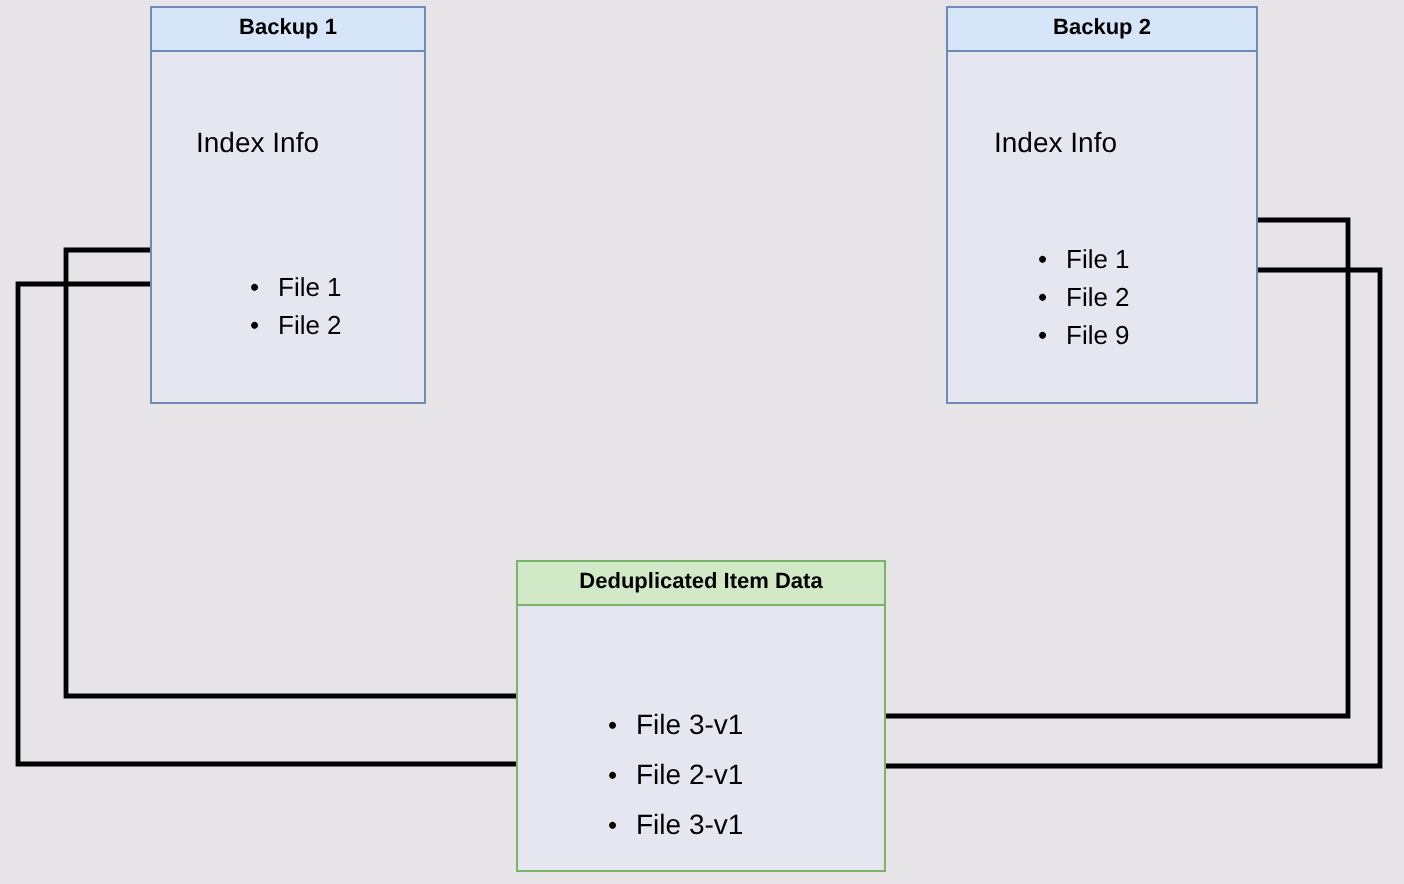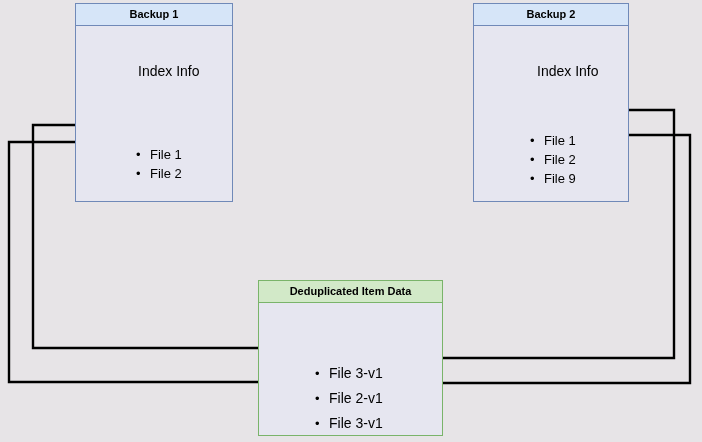--- a/index.html
+++ b/index.html
@@ -53,25 +53,24 @@
     border-bottom: 1px solid #7ab46a;
   }
   .box-body {
     position: relative;
     height: calc(100% - 22px);
   }
   .index-label {
     position: absolute;
     font-size: 14px;
     color: #000;
-    margin-left: 40px;
   }
   .file-list {
     position: absolute;
-    margin: 11px;
+    margin: 0;
     padding: 0;
     list-style: none;
   }
   .file-list li {
     font-size: 13px;
     color: #000;
     line-height: 19px;
     white-space: nowrap;
     position: relative;
     padding-left: 14px;
@@ -109,21 +108,21 @@
 
     <polyline points="125,125 33,125 33,348 296,348" fill="none" stroke="#000000" stroke-width="2.4" marker-end="url(#arrow-right)"></polyline>
 
     <polyline points="124,142 9,142 9,382 296,382" fill="none" stroke="#000000" stroke-width="2.4" marker-end="url(#arrow-right)"></polyline>
 
     <polyline points="598,110 674,110 674,358 396,358" fill="none" stroke="#000000" stroke-width="2.4" marker-end="url(#arrow-left)"></polyline>
 
     <polyline points="598,135 690,135 690,383 396,383" fill="none" stroke="#000000" stroke-width="2.4" marker-end="url(#arrow-left)"></polyline>
   </svg>
 
-  <div class="box" style="left:75px; top:3px; width:158px; height:199px;">
+  <div class="box" style="left:75px; top:3px; width:138px; height:199px;">
     <div class="box-header">Backup 1</div>
     <div class="box-body">
       <div class="index-label" style="left:22px; top:37px;">Index Info</div>
       <ul class="file-list" style="left:49px; top:108px;">
         <li>File 1</li>
         <li>File 2</li>
       </ul>
     </div>
   </div>
 

